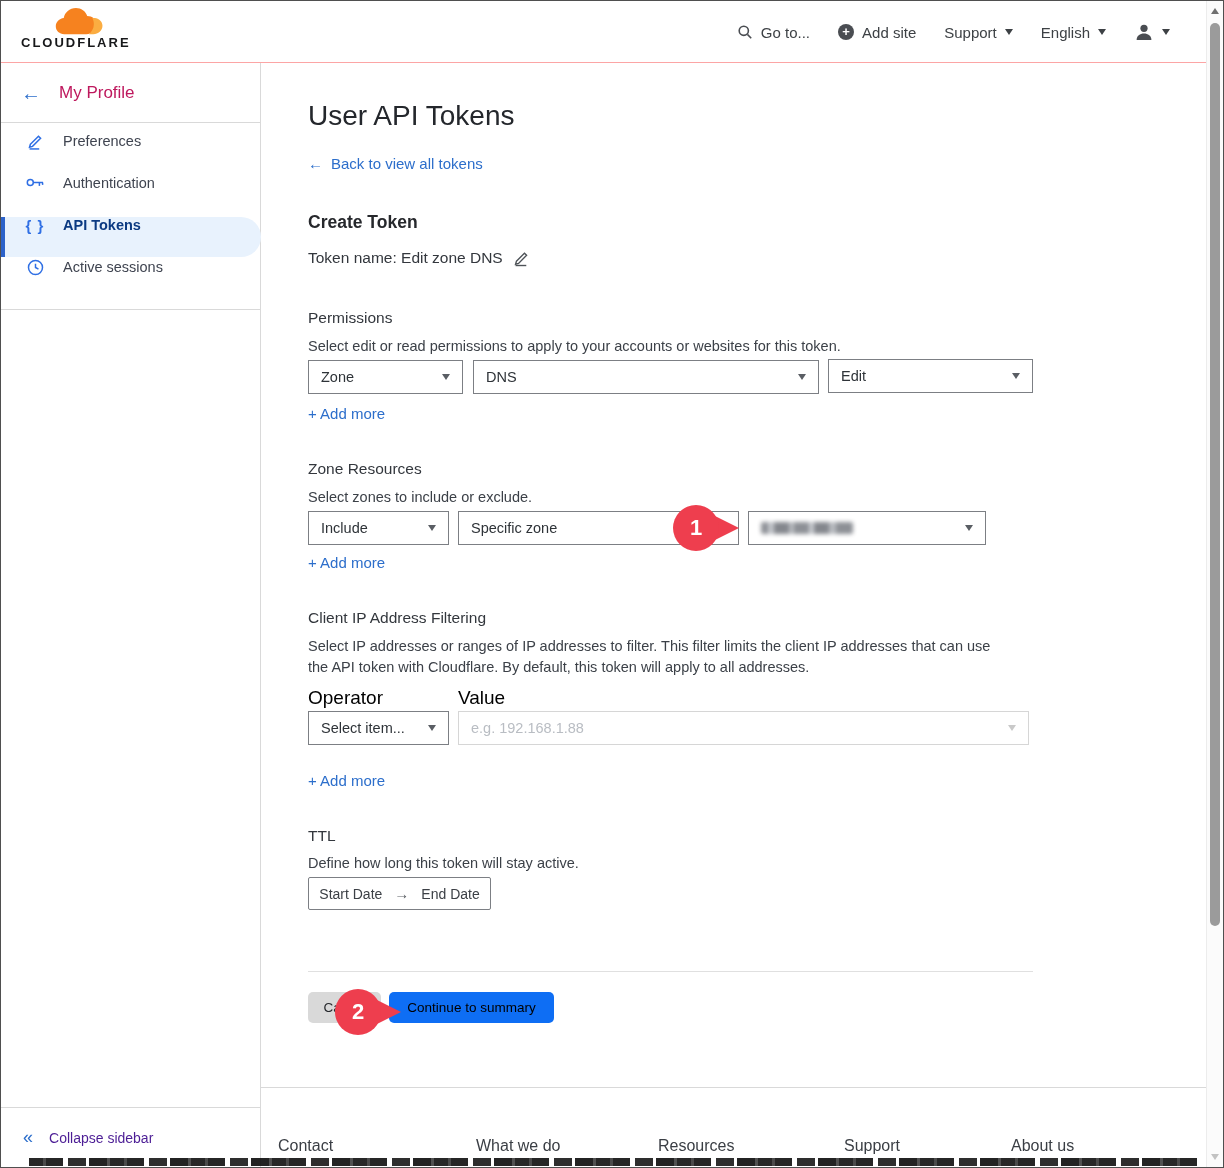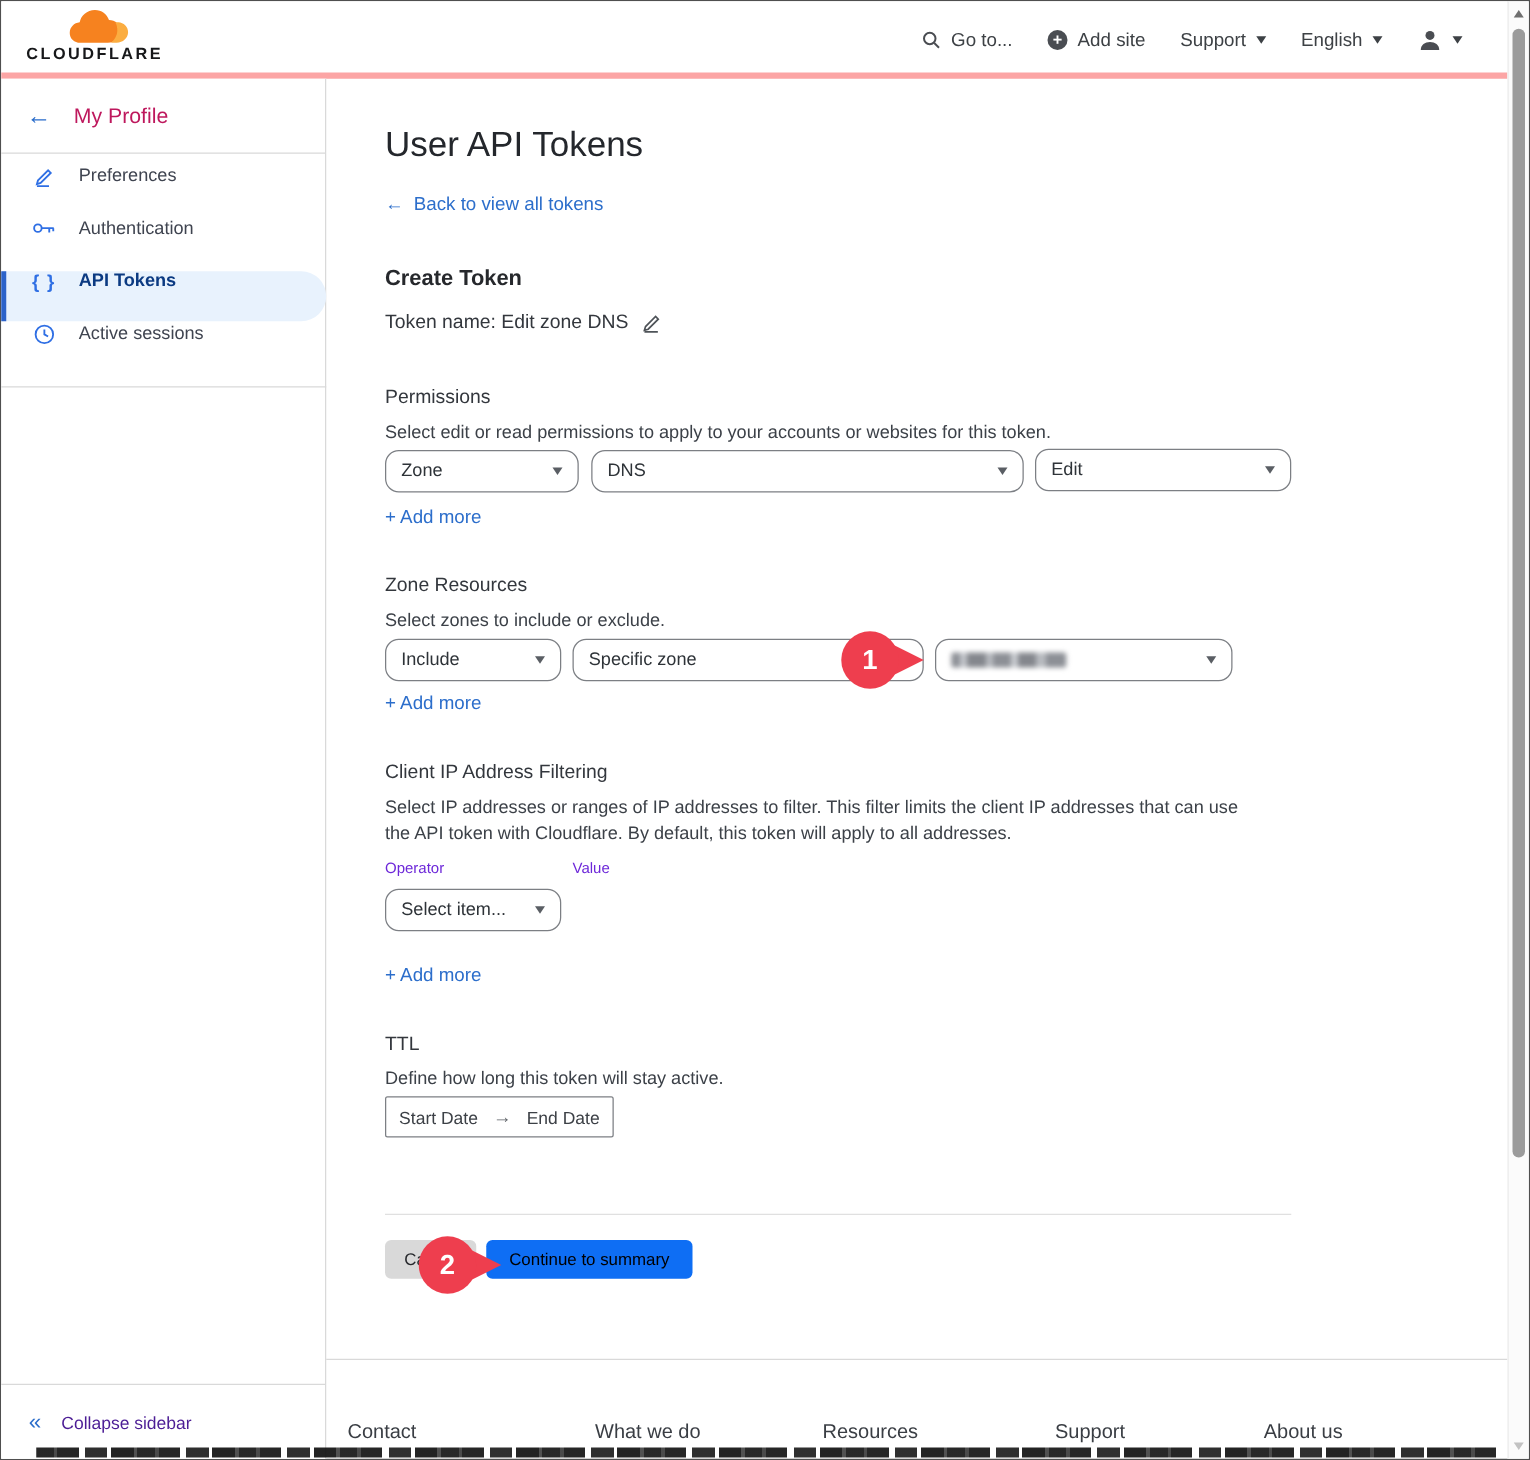--- a/index.html
+++ b/index.html
@@ -1,21 +1,21 @@
 <!DOCTYPE html>
 <html><head>
 <meta charset="utf-8">
 <style>
   * { margin:0; padding:0; box-sizing:border-box; }
   html,body { width:1224px; height:1168px; overflow:hidden; }
   body { font-family:"Liberation Sans", sans-serif; background:#fff; color:#33373d; }
   .page { position:relative; width:1224px; height:1168px; background:#fff; border:1px solid #4f4f4f; }
 
   
-  .header { position:absolute; top:0; left:0; right:17px; height:62px; background:#fff; border-bottom:5px solid #fca5a5; }
+  .header { position:absolute; top:0; left:0; right:17px; height:62px; background:#fff; border-bottom:1px solid #fca5a5; }
   .logo { position:absolute; left:20px; top:6px; width:108px; height:50px; cursor:pointer; }
   .logo-cloud { display:block; margin:0 auto; }
   .logo-text { font-size:13px; font-weight:700; letter-spacing:2px; color:#17181a; text-align:center; margin-top:-2px; }
   .top-nav { position:absolute; right:36px; top:0; height:62px; display:flex; align-items:center; gap:28px; }
   .nav-item { display:flex; align-items:center; gap:8px; font-size:15px; color:#3d4145; cursor:pointer; white-space:nowrap; }
   .caret { width:0; height:0; border-left:4.5px solid transparent; border-right:4.5px solid transparent; border-top:6px solid #3d4145; display:inline-block; }
   .plus-circle { width:16px; height:16px; border-radius:50%; background:#4a4d52; color:#fff; font-size:13px; line-height:15px; text-align:center; font-weight:700; }
 
   
   .scrollbar { position:absolute; top:0; right:0; bottom:0; width:17px; background:#fbfbfb; border-left:1px solid #ececec; }
@@ -39,23 +39,23 @@
   .collapse-label { font-size:14px; color:#4c1d95; }
 
   
   .abs { position:absolute; }
   .page-title { left:307px; top:99px; font-size:28px; color:#24272c; font-weight:400; }
   .back-link { left:307px; top:154px; display:flex; align-items:center; gap:8px; color:#2c6ecb; font-size:15px; cursor:pointer; }
   .section-h2 { left:307px; top:211px; font-size:17.5px; font-weight:700; color:#26282c; }
   .token-name { left:307px; top:248px; font-size:15.5px; color:#33373d; display:flex; align-items:center; gap:10px; }
   .sec-title { font-size:15.5px; color:#33373d; }
   .sec-desc { font-size:14.5px; color:#3c4148; line-height:21px; }
-  .field-label { font-size:12px; color:#6d28d9; }
-
-  .select { position:absolute; height:34px; border:1px solid #7c7f84; border-radius:11px; background:#fff; display:flex; align-items:center; padding:16px 12px; font-size:14.5px; color:#2e3338; cursor:pointer; }
+  .field-label { font-size:19px; color:#000000; }
+
+  .select { position:absolute; height:34px; border:1px solid #7c7f84; border-radius:0; background:#fff; display:flex; align-items:center; padding:16px 12px; font-size:14.5px; color:#2e3338; cursor:pointer; }
   .select .sel-caret { position:absolute; right:12px; width:0; height:0; border-left:4.5px solid transparent; border-right:4.5px solid transparent; border-top:6px solid #5a5e64; }
   .select.disabled { border-color:#d6d6d6; color:#b9bdc3; cursor:default; }
   .select.disabled .sel-caret { border-top-color:#c9c9c9; }
   .blur-bar { width:92px; height:12px; border-radius:2px; background:linear-gradient(90deg,#8d9096 0 8%, #c3c6cb 8% 14%, #84878d 14% 30%, #b8bbc0 30% 36%, #8d9096 36% 52%, #c9ccd1 52% 58%, #84878d 58% 74%, #b8bbc0 74% 82%, #8d9096 82% 100%); filter:blur(2px); }
 
   .add-more { color:#2c6ecb; font-size:15px; cursor:pointer; }
 
   .ttl-box { left:307px; top:876px; width:183px; height:33px; border:1px solid #7c7f84; border-radius:2px; display:flex; align-items:center; justify-content:center; gap:12px; font-size:14px; color:#3c4046; cursor:pointer; }
   .ttl-arrow { color:#5f6368; font-size:15px; }
 
@@ -230,20 +230,24 @@
   <div class="abs sec-title" style="left:307px;top:608px">Client IP Address Filtering</div>
   <div class="abs sec-desc" style="left:307px;top:635px;width:700px">Select IP addresses or ranges of IP addresses to filter. This filter limits the client IP addresses that can use the API token with Cloudflare. By default, this token will apply to all addresses.</div>
 
   <div class="abs field-label" style="left:307px;top:686px">Operator</div>
   <div class="abs field-label" style="left:457px;top:686px">Value</div>
 
   <div class="select" style="left:307px;top:710px;width:141px">
     <span>Select item...</span>
     <span class="sel-caret"></span>
   </div>
+  <div class="select disabled" style="left:457px;top:710px;width:571px;height:31px">
+    <span>e.g. 192.168.1.88</span>
+    <span class="sel-caret"></span>
+  </div>
   <div class="abs add-more" style="left:307px;top:771px">+ Add more</div>
 
   <div class="abs sec-title" style="left:307px;top:826px">TTL</div>
   <div class="abs sec-desc" style="left:307px;top:852px">Define how long this token will stay active.</div>
   <div class="abs ttl-box">
     <span>Start Date</span>
     <span class="ttl-arrow">→</span>
     <span>End Date</span>
   </div>
 

